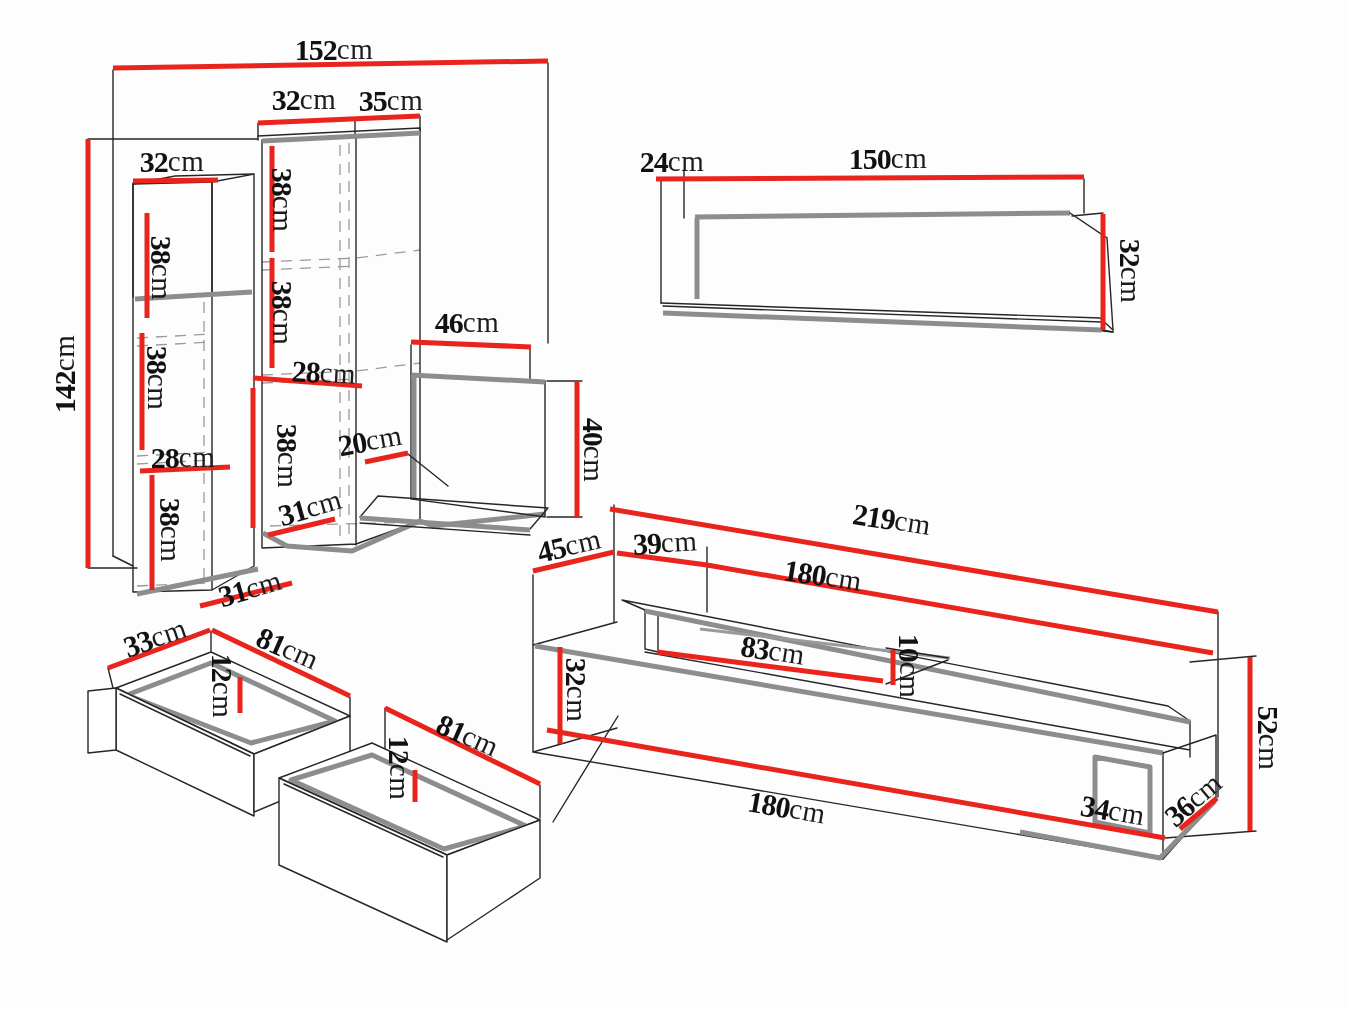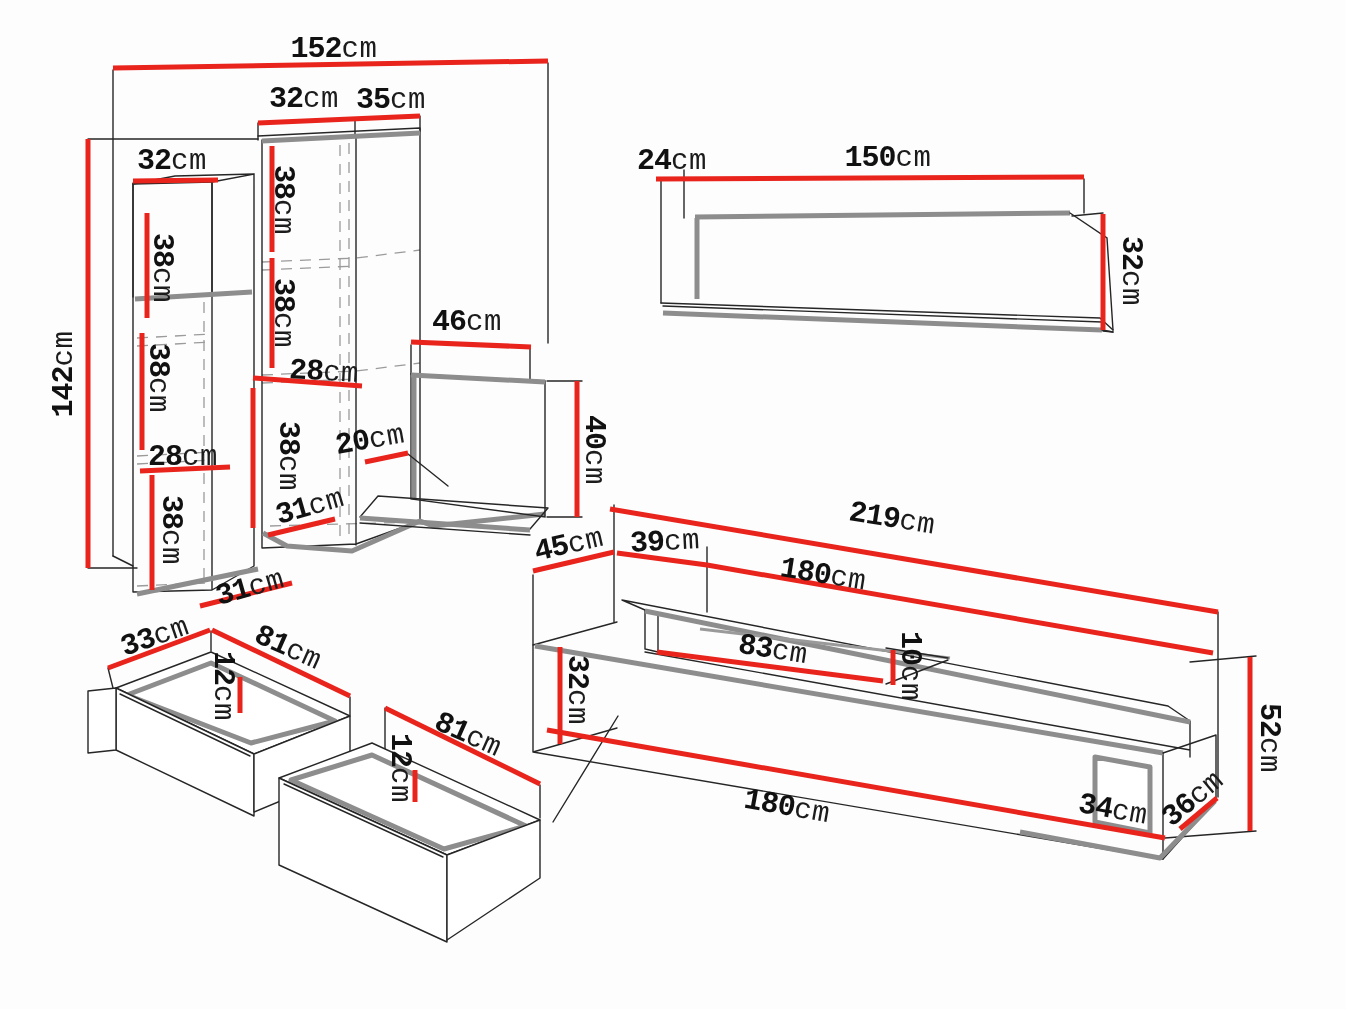--- a/index.html
+++ b/index.html
@@ -1,17 +1,17 @@
 <!DOCTYPE html>
 <html><head>
 <meta charset="utf-8">
 <style>
   html,body{margin:0;padding:0;background:#ffffff;}
   .stage{position:relative;width:1346px;height:1009px;background:#fdfdfd;overflow:hidden;
-         font-family:Liberation Mono, monospace;}
+         font-family:Liberation Serif, serif;}
   svg{display:block}
   .ln-thin{stroke:#262626;stroke-width:1.4;fill:none;stroke-linecap:round;}
   .ln-gray{stroke:#8d8d8d;stroke-width:5;fill:none;stroke-linecap:butt;stroke-linejoin:round;}
   .ln-gray3{stroke:#9a9a9a;stroke-width:3;fill:none;}
   .ln-dash{stroke:#9b9b9b;stroke-width:1.3;fill:none;stroke-dasharray:11 8;}
   .ln-red{stroke:#e8241d;stroke-width:5;fill:none;stroke-linecap:butt;}
   .face{fill:#ffffff;stroke:#262626;stroke-width:1.4;stroke-linejoin:round;}
   .face-gray{fill:#ffffff;stroke:#8d8d8d;stroke-width:5;stroke-linejoin:round;}
   .dim{text-anchor:middle;dominant-baseline:central;fill:#111;}
   .dim .num{font-weight:bold;font-size:30px;letter-spacing:-1px;}

